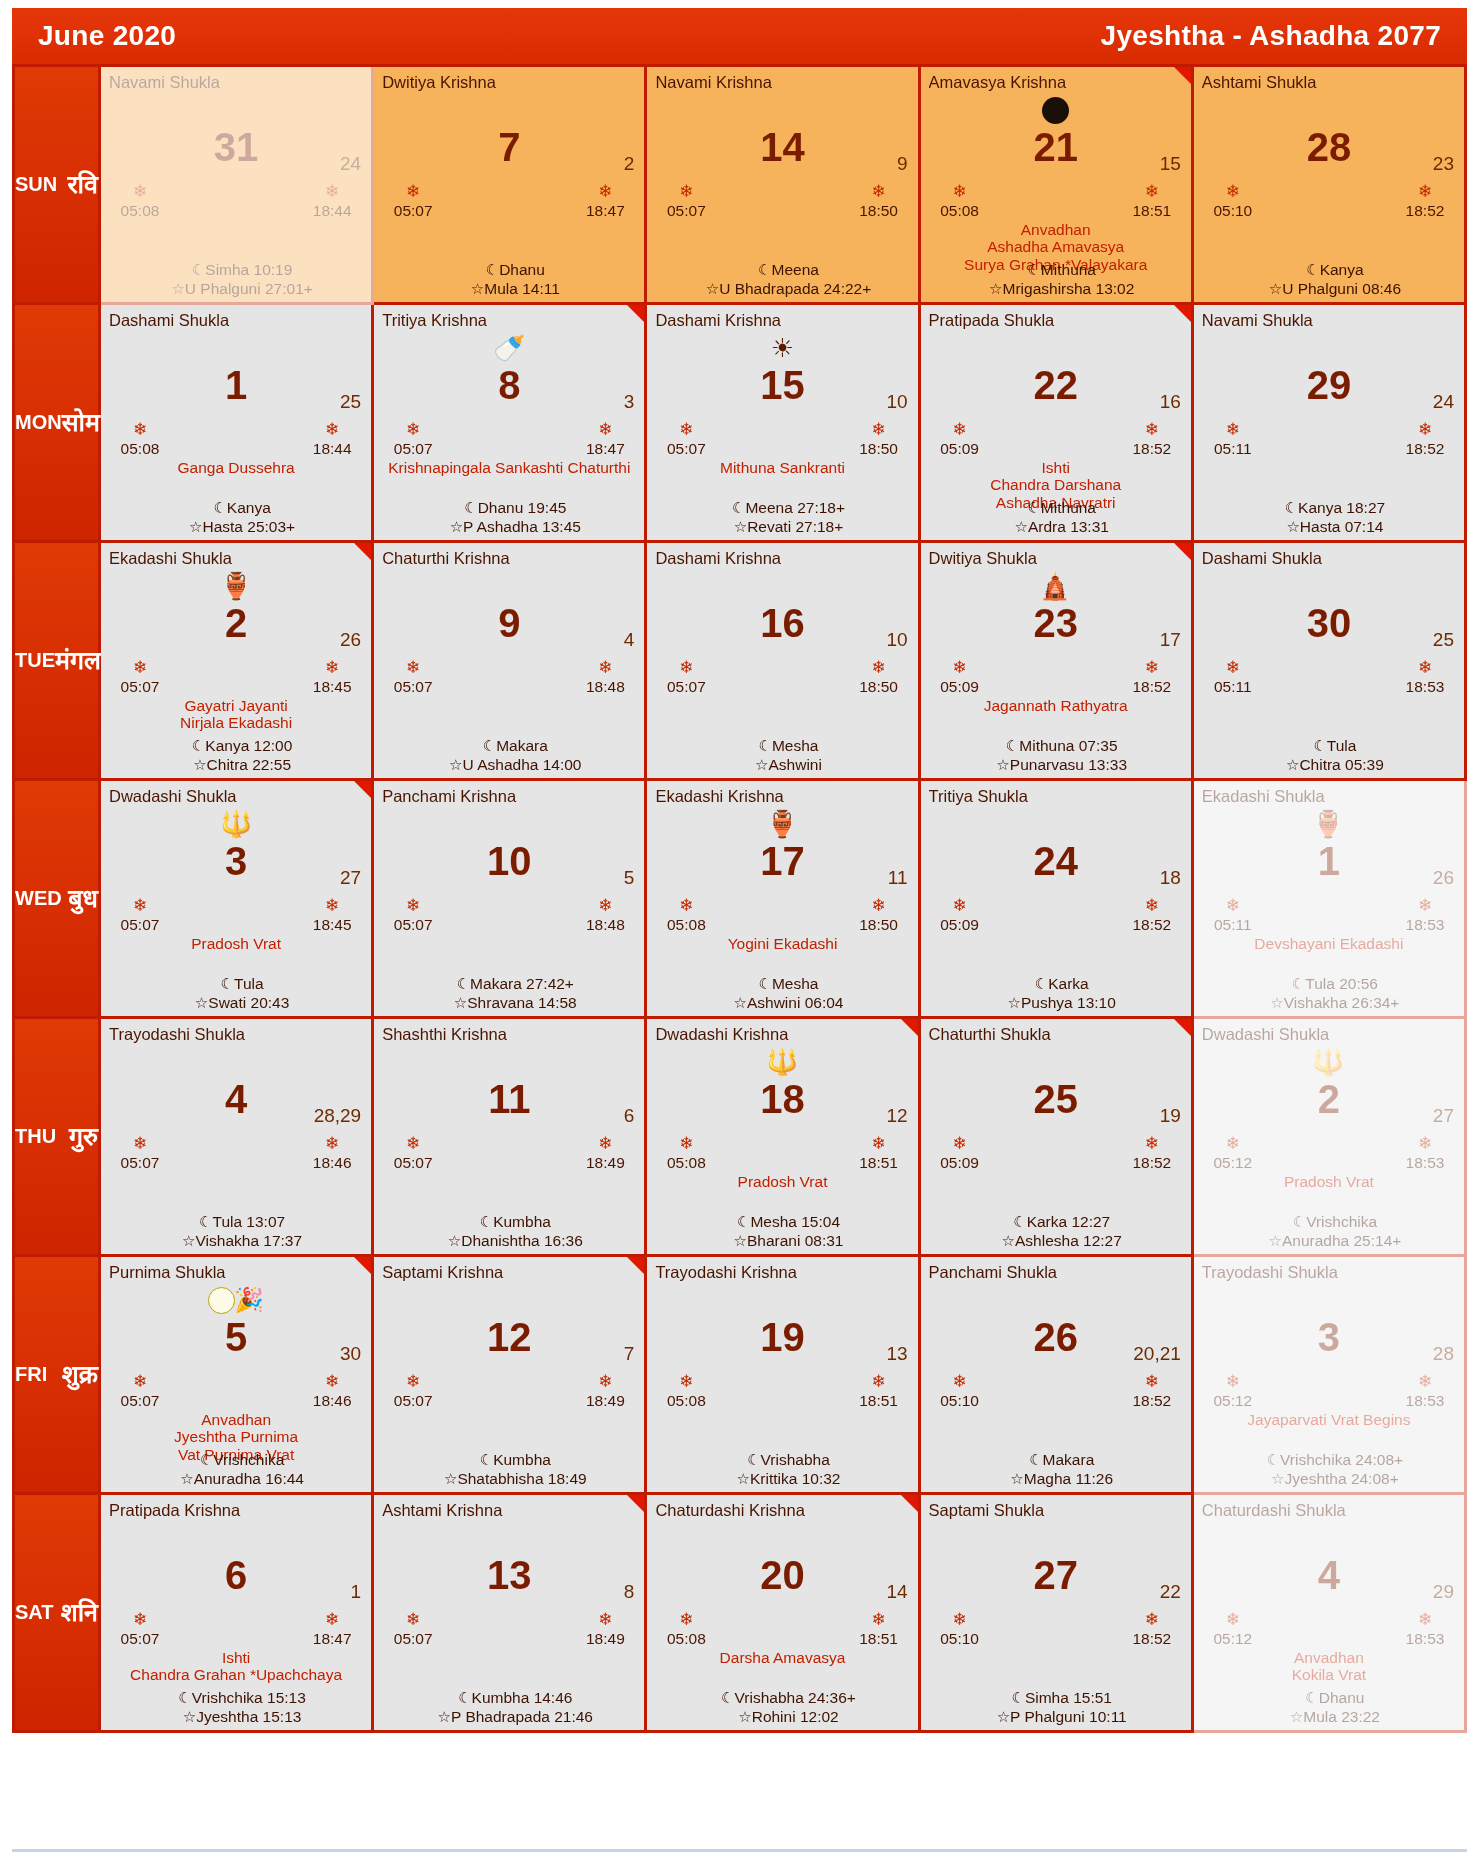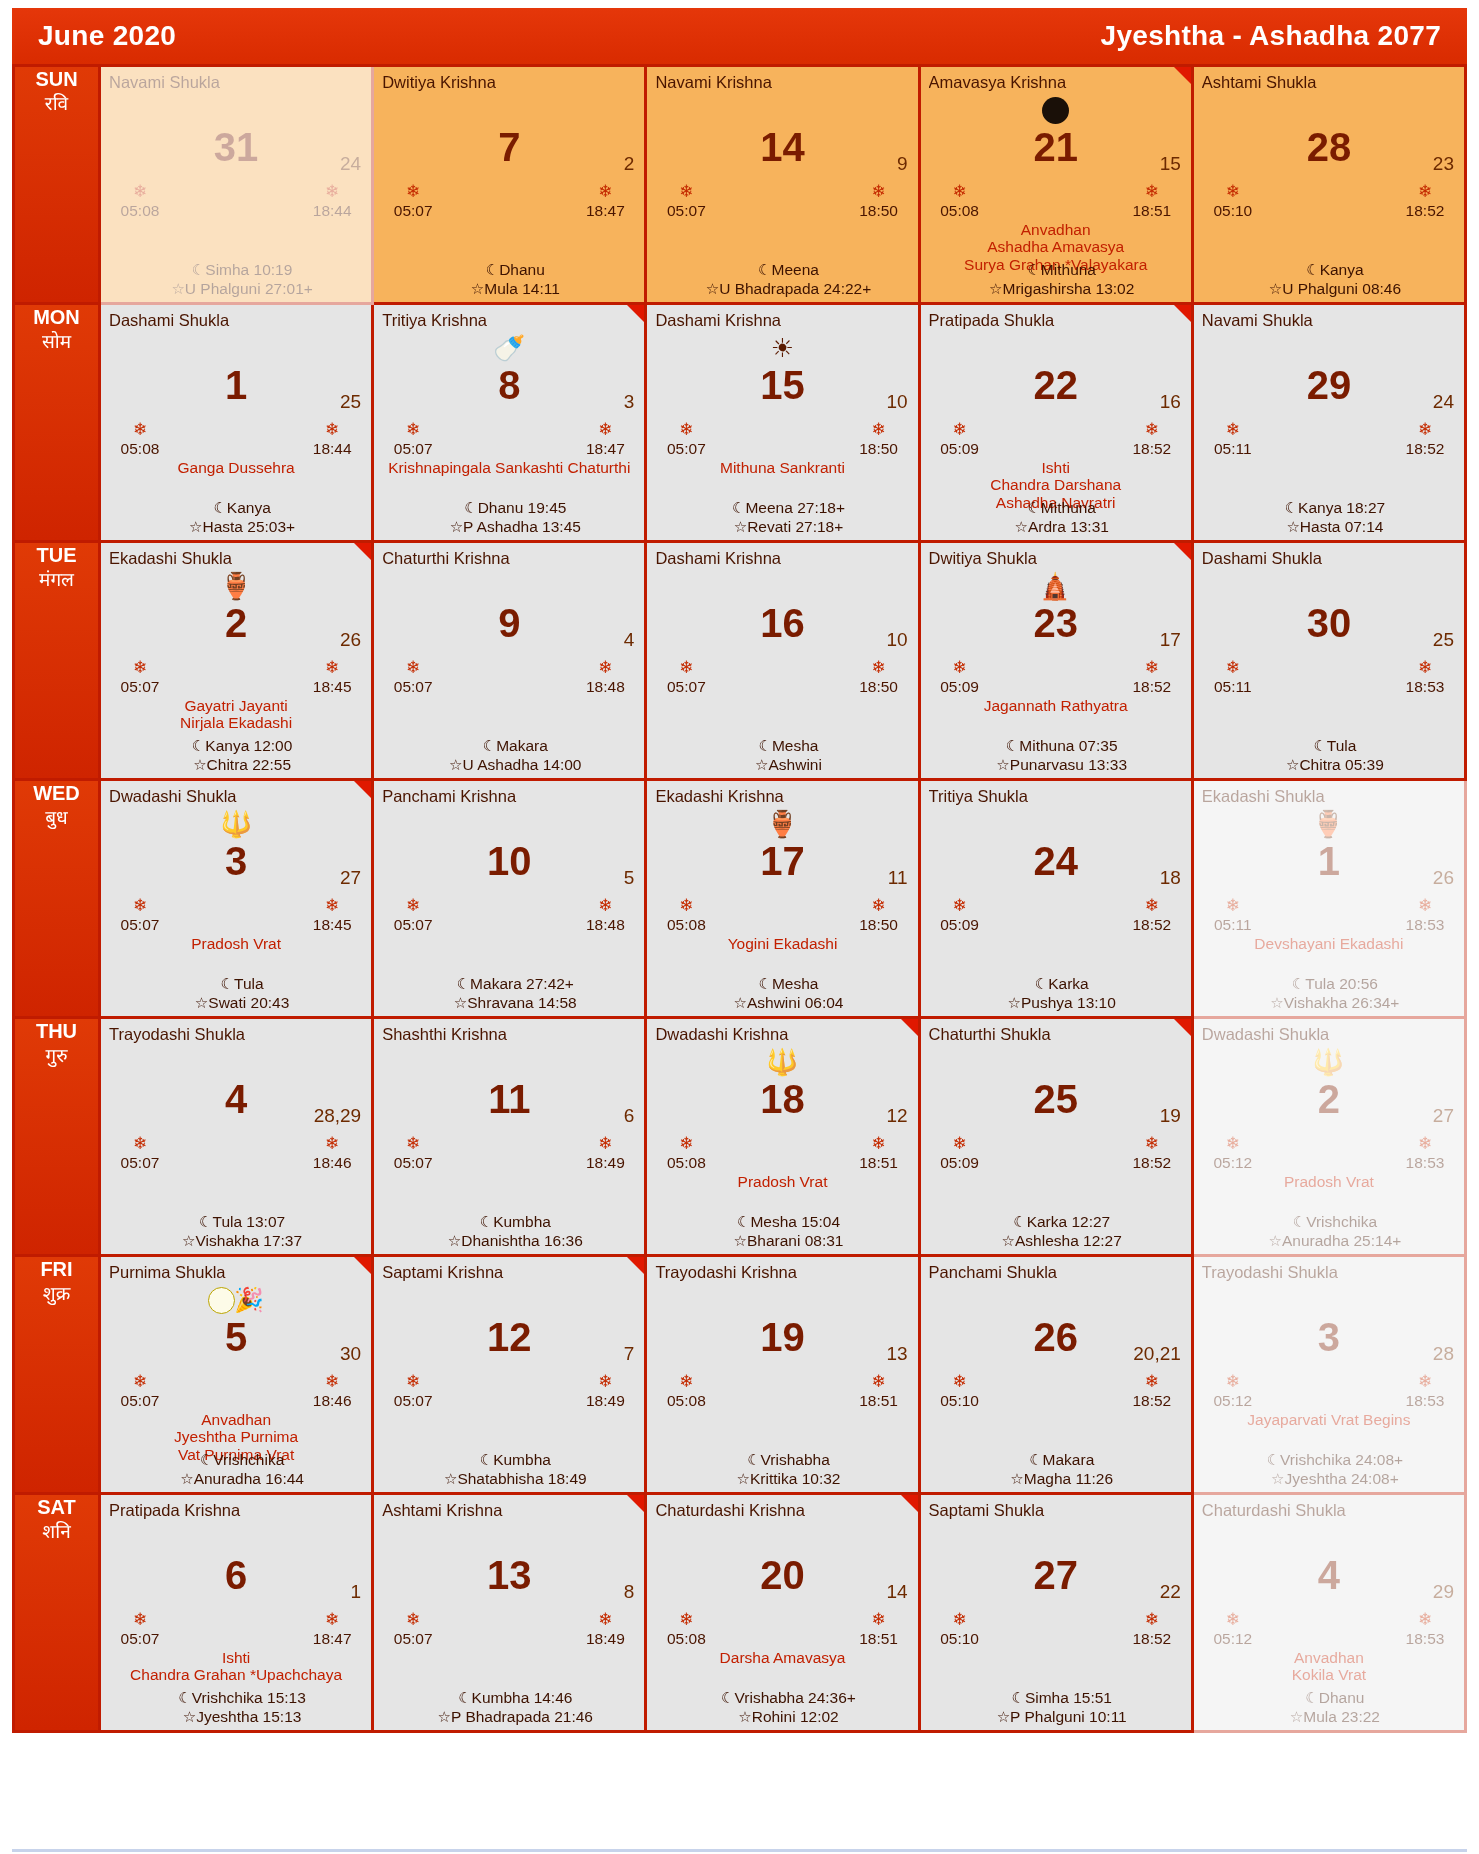--- a/index.html
+++ b/index.html
@@ -37,26 +37,26 @@
     border-left:3px solid #c01b00;
     border-top:3px solid #c01b00;
     box-sizing:border-box;
   }
   .daycell{
     border-right:3px solid #c01b00;
     border-bottom:3px solid #c01b00;
     background:#e23a00;
     background:linear-gradient(#e03a06,#cf2400);
     color:#fff;
-    display:flex;flex-direction:column;align-items:center;justify-content:flex-start;
+    display:flex;flex-direction:row;align-items:center;justify-content:space-between;
     font-weight:bold;
     font-size:20px;
     line-height:1.25;
   }
-  .daycell .np{font-size:19px;font-weight:normal;}
+  .daycell .np{font-size:25px;font-weight:bold;}
   .cell{
     position:relative;
     border-right:3px solid #c01b00;
     border-bottom:3px solid #c01b00;
     background:#e5e5e5;
     box-sizing:border-box;
     padding:6px 8px 4px 8px;
     overflow:hidden;
   }
   .cell.sun{background:#f7b35c;}

